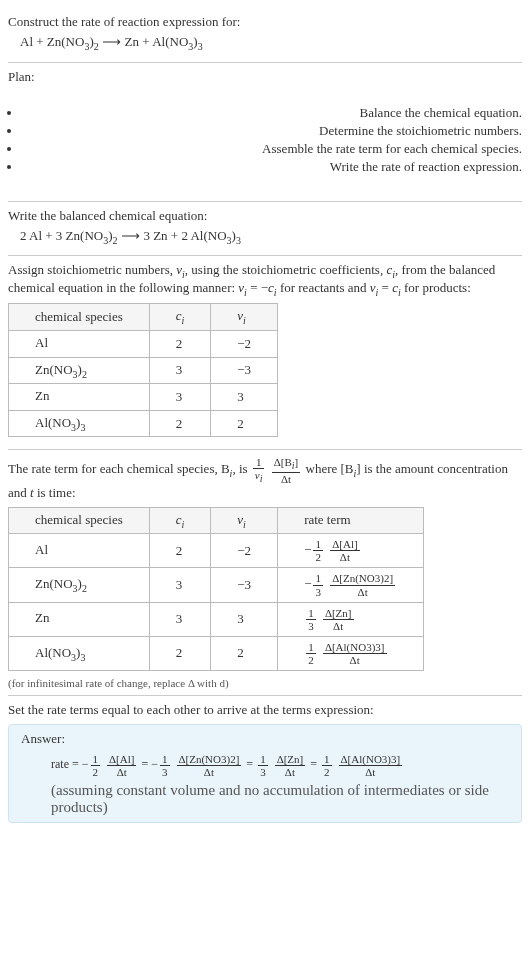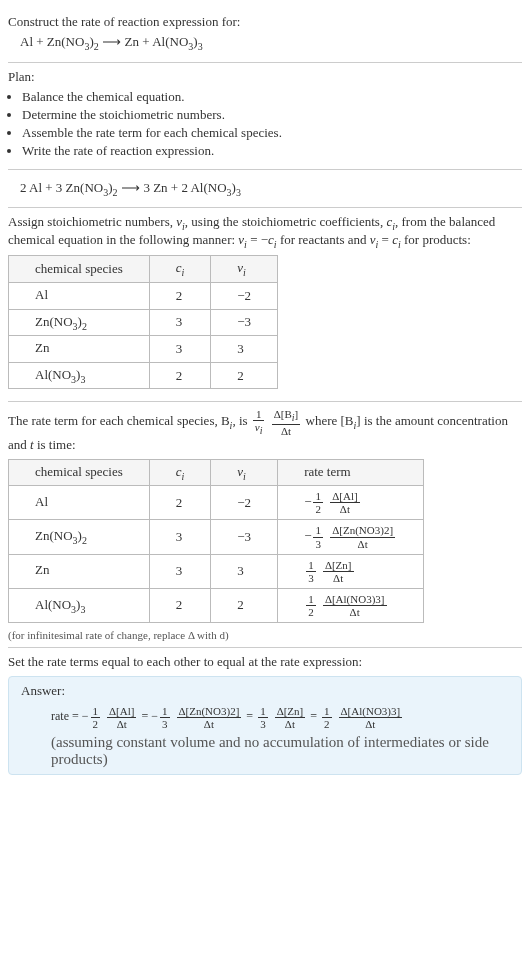--- a/index.html
+++ b/index.html
@@ -84,22 +84,23 @@
     margin-left: 30px;
     white-space: nowrap;
   }
   .answer-note {
     font-size: 15px;
     color: #555;
     margin-left: 30px;
     margin-top: 4px;
   }
   ul.plan {
-    margin: 4px 0;
+    margin: 20px 0;
     padding-left: 14px;
+    text-align: right;
   }
   ul.plan li {
     margin: 2px 0;
   }
   .ital { font-style: italic; }
 </style>
 </head>
 <body>
 
 <div class="section">
@@ -115,20 +116,21 @@
   <ul class="plan">
     <li>Balance the chemical equation.</li>
     <li>Determine the stoichiometric numbers.</li>
     <li>Assemble the rate term for each chemical species.</li>
     <li>Write the rate of reaction expression.</li>
   </ul>
 </div>
 <hr class="divider">
 
 <div class="section">
+  <div>Write the balanced chemical equation:</div>
   <div class="equation">
     <span>2 Al + 3 Zn(NO</span><sub>3</sub><span>)</span><sub>2</sub><span class="arrow"> ⟶ </span><span>3 Zn + 2 Al(NO</span><sub>3</sub><span>)</span><sub>3</sub>
   </div>
 </div>
 <hr class="divider">
 
 <div class="section">
   <div>
     <span>Assign stoichiometric numbers, </span><span class="ital">ν</span><sub class="ital">i</sub><span>, using the stoichiometric coefficients, </span><span class="ital">c</span><sub class="ital">i</sub><span>, from the balanced chemical equation in the following manner: </span><span class="ital">ν</span><sub class="ital">i</sub><span> = −</span><span class="ital">c</span><sub class="ital">i</sub><span> for reactants and </span><span class="ital">ν</span><sub class="ital">i</sub><span> = </span><span class="ital">c</span><sub class="ital">i</sub><span> for products:</span>
   </div>
@@ -203,21 +205,21 @@
       <td>2</td>
       <td class="rate-term"><span></span><span class="frac"><span class="num">1</span><span class="den">2</span></span> <span class="frac"><span class="num">Δ[Al(NO3)3]</span><span class="den">Δt</span></span></td>
     </tr>
   </tbody>
     </table>
   <div class="small-note">(for infinitesimal rate of change, replace Δ with d)</div>
 </div>
 <hr class="divider">
 
 <div class="section">
-  <div>Set the rate terms equal to each other to equal at the rate expression:</div>
+  <div>Set the rate terms equal to each other to arrive at the terms expression:</div>
   <div class="answer-box">
     <div class="label">Answer:</div>
     <div class="answer-eq">
       <span>rate = </span>
       <span>−</span><span class="frac"><span class="num">1</span><span class="den">2</span></span> <span class="frac"><span class="num">Δ[Al]</span><span class="den">Δt</span></span>
       <span> = </span>
       <span>−</span><span class="frac"><span class="num">1</span><span class="den">3</span></span> <span class="frac"><span class="num">Δ[Zn(NO3)2]</span><span class="den">Δt</span></span>
       <span> = </span>
       <span></span><span class="frac"><span class="num">1</span><span class="den">3</span></span> <span class="frac"><span class="num">Δ[Zn]</span><span class="den">Δt</span></span>
       <span> = </span>

